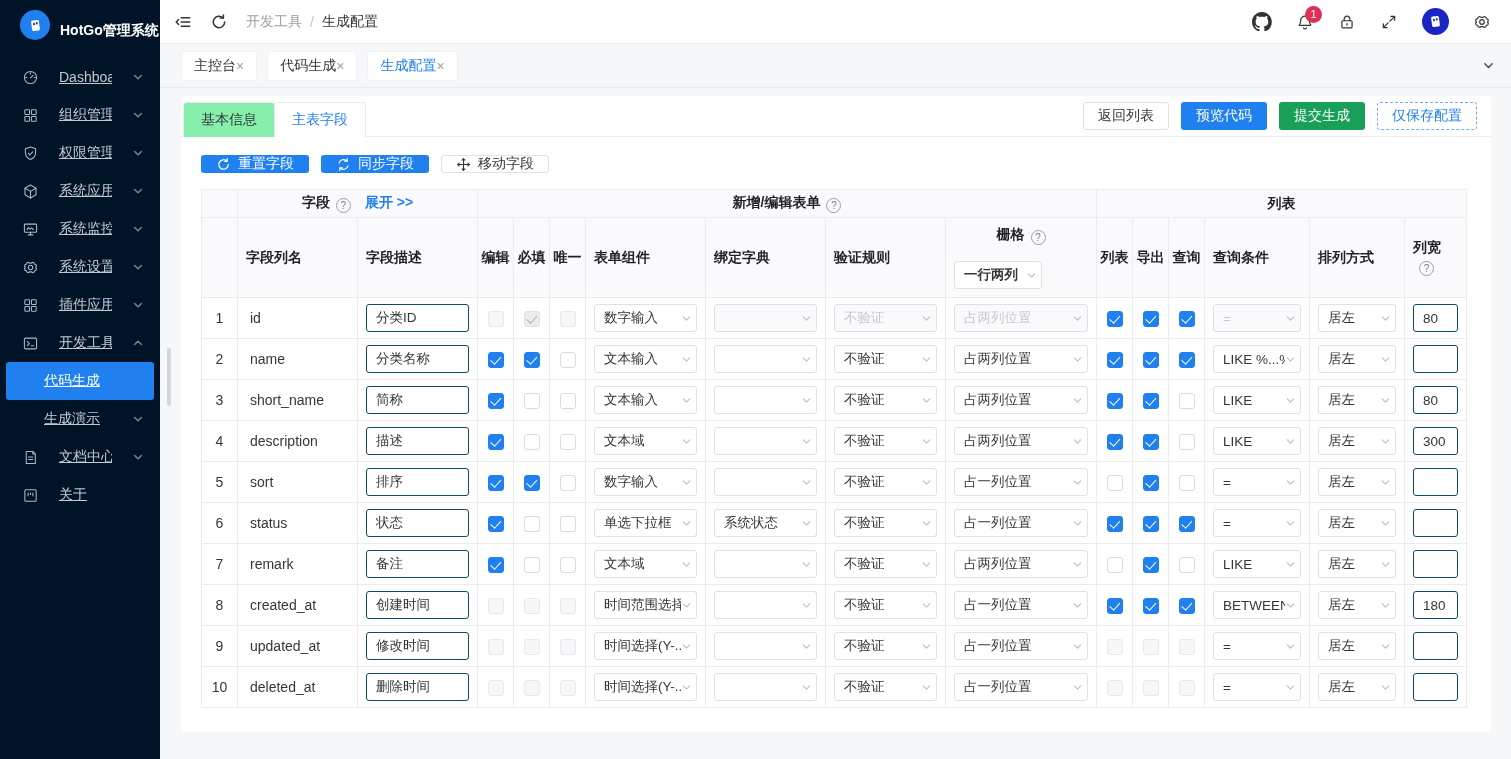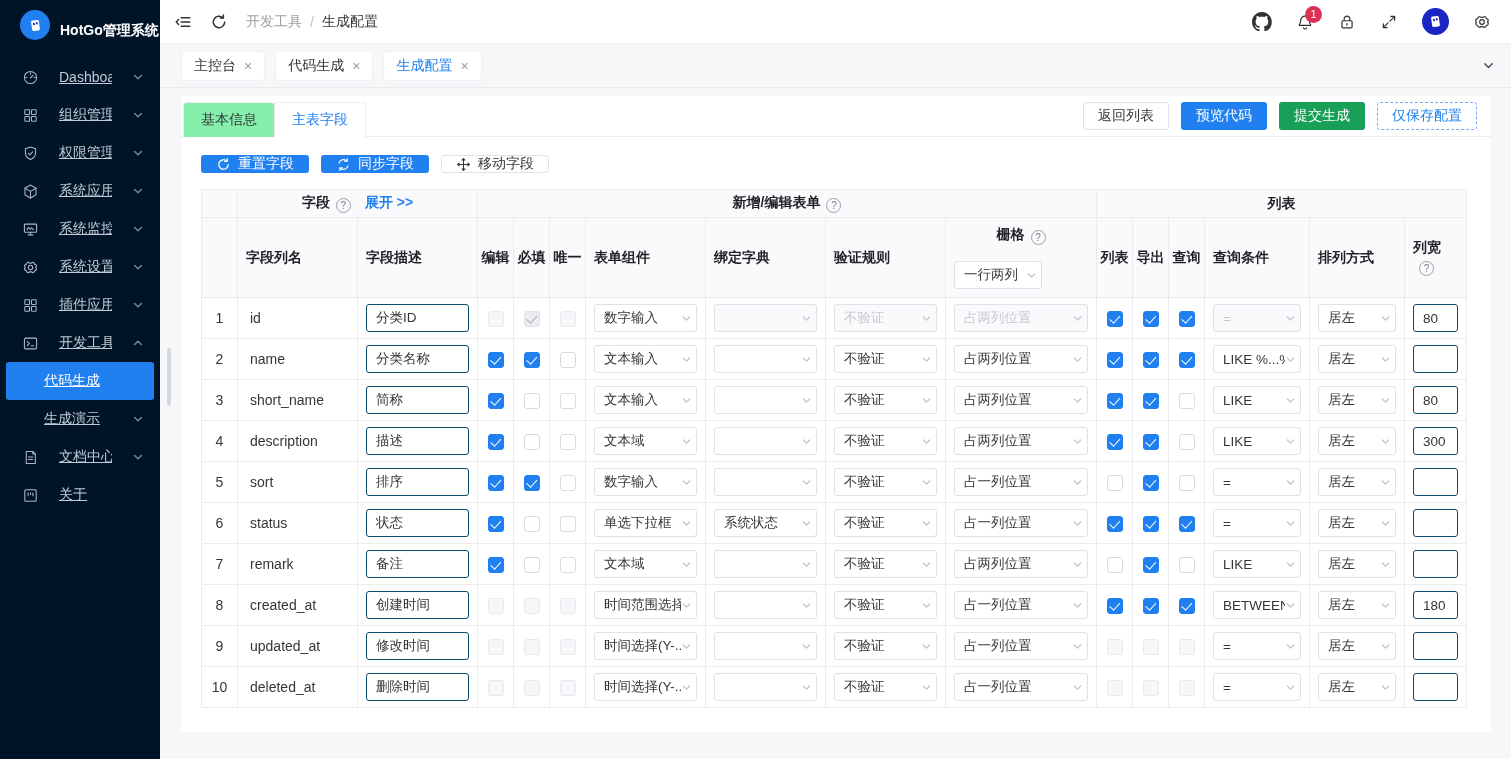--- a/index.html
+++ b/index.html
@@ -30,21 +30,21 @@
   .crumbs { display:flex; gap:8px; align-items:center; font-size:14px; }
   .crumb-sec { color:#9aa0a6; }
   .crumb-sep { color:#c0c4cc; }
   .crumb-cur { color:#333639; }
   .tb-right { margin-left:auto; display:flex; align-items:center; gap:24px; }
   .bell-wrap { position:relative; display:inline-flex; }
   .badge { position:absolute; top:-7px; left:9px; min-width:17px; height:17px; border-radius:9px; background:#dc3055; color:#fff; font-size:11px; display:flex; align-items:center; justify-content:center; padding:0 4px; }
   .avatar { width:27px; height:27px; border-radius:50%; background:#1b24c4; display:flex; align-items:center; justify-content:center; cursor:pointer; overflow:hidden; }
 
   .tabbar { height:44px; background:#f6f7f9; border-bottom:1px solid #e9eaee; display:flex; align-items:center; padding:0 16px 0 21px; gap:10px; }
-  .chip { background:#fff; height:30px; border-radius:3px; display:inline-flex; align-items:center; gap:8px; padding:0 12px; cursor:pointer; border:1px solid #f0f1f4; color:#333639; }
+  .chip { background:#fff; height:30px; border-radius:3px; display:inline-flex; align-items:center; padding:0 12px; cursor:pointer; border:1px solid #f0f1f4; color:#333639; }
   .chip.active { color:#2080f0; }
   .chip .x { color:#9b9fa6; font-size:14px; line-height:1; }
   .tab-collapse { margin-left:auto; background:none; border:none; color:#4b5058; font-size:13px; display:inline-flex; cursor:pointer; }
 
   .content { flex:1; padding:8px 20px 0 21px; }
   .card { background:#fff; border-radius:4px; height:636px; overflow:hidden; }
   .card-nav { display:flex; align-items:flex-end; border-bottom:1px solid #ebebf0; padding:6px 14px 0 2px; }
   .ctabs { display:flex; }
   .ctab { height:35px; padding:0 17px; display:flex; align-items:center; font-size:14px; background:#86efac; border:1px solid #ebebf0; border-bottom:none; color:#333639; cursor:pointer; border-radius:3px 3px 0 0; margin-bottom:-1px; border-right-width:0; }
   .ctab:last-child { border-right-width:1px; }
@@ -71,21 +71,21 @@
   th.col.c, td.c { text-align:center; padding:4px 2px; }
   td { height:40px; padding:6px 8px; background:#fff; }
   td.name-td { padding-left:12px; color:#333639; }
   .help { display:inline-flex; align-items:center; justify-content:center; width:15px; height:15px; border:1px solid #9b9fa6; border-radius:50%; font-size:10px; color:#767c85; margin-left:6px; font-weight:normal; vertical-align:-2px; cursor:pointer; }
   .expand-link { color:#2080f0; margin-left:14px; cursor:pointer; font-weight:bold; text-decoration:none; }
   .th-grid .lbl { margin-bottom:16px;text-align:center; }
   .sel { height:28px; border:1px solid #e0e0e6; border-radius:3px; background:#fff; display:flex; align-items:center; padding:0 4px 0 9px; position:relative; cursor:pointer; color:#333639; min-width:0; }
   .sel .txt { flex:1; overflow:hidden; white-space:nowrap; font-size:13.5px; }
   .sel .chev { color:#c0c4cc; font-size:11px; display:inline-flex; }
   .sel.dis { background:#fafafc; color:#c5c8ce; cursor:not-allowed; }
-  .sel.small { width:88px; font-weight:normal; }
+  .sel.small { width:88px; font-weight:bold; }
   .inp { height:28px; width:100%; border:1px solid #0c4a6e; border-radius:3px; padding:0 9px; font-family:inherit; font-size:13.5px; color:#333639; background:#fff; outline:none; }
   .cb { width:16px; height:16px; border:1px solid #d9dbe0; border-radius:3px; background:#fff; display:inline-block; position:relative; vertical-align:middle; cursor:pointer; }
   .cb.on { background:#2080f0; border-color:#2080f0; }
   .cb.on::after { content:""; position:absolute; left:4.6px; top:1.6px; width:4.5px; height:8.5px; border-right:1.7px solid #fff; border-bottom:1.7px solid #fff; transform:rotate(42deg); }
   .cb.dis { background:#f7f7fa; border-color:#e8e9ee; cursor:not-allowed; }
   .cb.on.dis { background:#ebebf0; border-color:#e0e0e6; }
   .cb.on.dis::after { border-color:#adaeb8; }
 </style>
 </head>
 <body>

